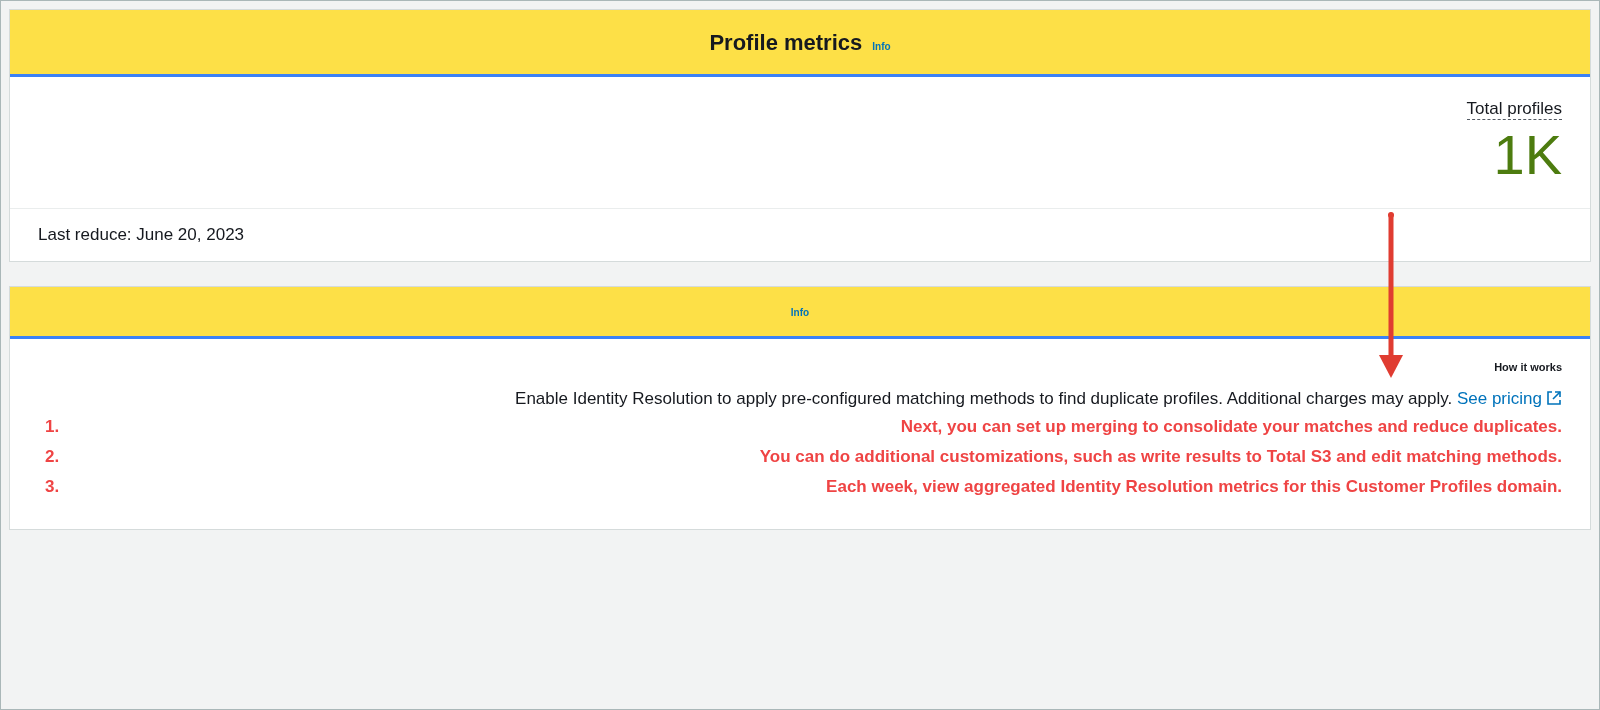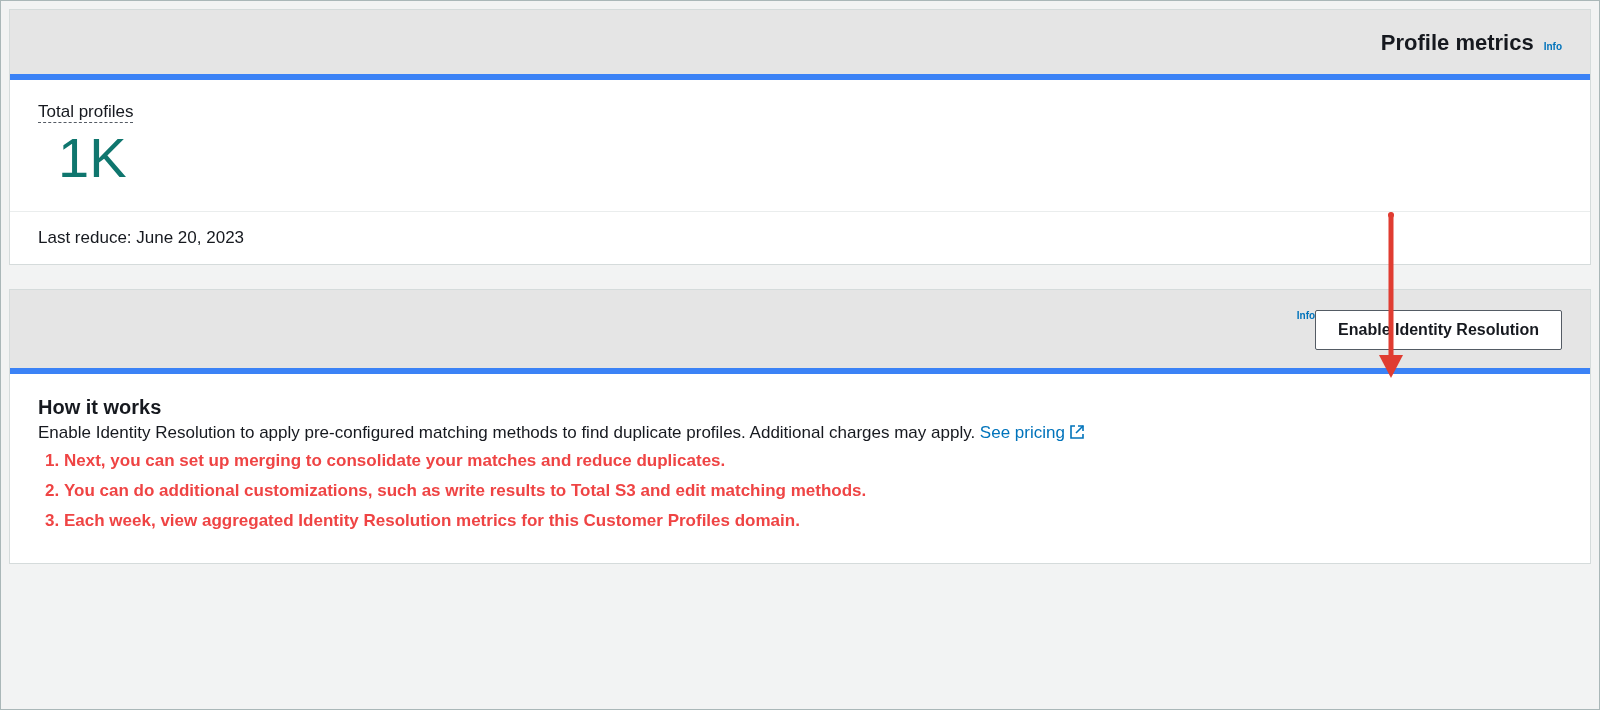--- a/index.html
+++ b/index.html
@@ -12,63 +12,63 @@
     border: 1px solid #aab7b8;
     padding: 8px;
   }
   .panel {
     background: #fff;
     border: 1px solid #d5dbdb;
     margin-bottom: 24px;
   }
   .panel-header {
     padding: 20px 28px 18px 28px;
-    background: #e5e5e5;
-    border-bottom: 6px solid #3b82f6;
+    background: #fde047;
+    border-bottom: 3px solid #3b82f6;
     display: flex;
-    justify-content: flex-end;
+    justify-content: center;
     align-items: flex-start;
   }
   .panel-header-left { display: flex; flex-direction: column; gap: 6px; }
   .title-row { display: flex; align-items: baseline; gap: 10px; }
   .panel-title { font-size: 22px; font-weight: 700; color: #16191f; }
   .info-link { font-size: 10px; font-weight: 600; color: #0073bb; text-decoration: none; cursor: pointer; }
   .panel-subtitle { font-size: 15px; color: #545b64; }
-  .panel-body { padding: 22px 28px; }
+  .panel-body { padding: 22px 28px; text-align: right; }
   .panel-body.sep { border-bottom: 1px solid #eaeded; }
   .metric-label {
     font-size: 17px;
     color: #16191f;
     border-bottom: 1px dashed #545b64;
     display: inline-block;
     margin-bottom: 4px;
   }
   .metric-value {
     font-size: 56px;
     font-weight: 300;
-    color: #0f766e;
+    color: #4d7c0f;
     line-height: 1.1;
     margin-left: 20px;
   }
   .last-updated-row {
     padding: 16px 28px;
     font-size: 17px;
     color: #16191f;
   }
   .btn {
     background: #fff;
     border: 1px solid #545b64;
     border-radius: 2px;
     padding: 10px 22px;
     font-size: 16px;
     font-weight: 700;
     color: #16191f;
     cursor: pointer;
   }
-  .how-title { font-size: 20px; font-weight: 700; margin-bottom: 4px; }
+  .how-title { font-size: 11px; font-weight: 700; margin-bottom: 16px; }
   .how-desc { font-size: 17px; color: #16191f; margin-bottom: 6px; }
   .link-blue { color: #0073bb; text-decoration: none; cursor: pointer; }
   .ext-icon { display: inline-block; vertical-align: -2px; margin-left: 4px; }
   ol.steps { list-style: decimal; padding-left: 26px; }
   ol.steps li { font-size: 17px; color: #ef4444; margin-bottom: 10px; font-weight: bold; }
   .arrow-annotation {
     position: absolute;
     top: 210px;
     left: 1376px;
     pointer-events: none;
@@ -97,21 +97,20 @@
   </div>
 </div>
 
 <div class="panel">
   <div class="panel-header">
     <div class="panel-header-left" style="justify-content:center;">
       <div class="title-row">
         <a class="info-link">Info</a>
       </div>
     </div>
-    <button class="btn">Enable Identity Resolution</button>
   </div>
   <div class="panel-body">
     <div class="how-title">How it works</div>
     <div class="how-desc">
       <span>Enable Identity Resolution to apply pre-configured matching methods to find duplicate profiles. Additional charges may apply. </span><a class="link-blue"><span>See pricing</span><span class="ext-icon"><svg width="16" height="16" viewBox="0 0 16 16" fill="none" stroke="#0073bb" stroke-width="1.6">
               <path d="M6 2H2v12h12v-4"></path>
               <path d="M9 2h5v5"></path>
               <path d="M14 2L7 9"></path>
             </svg></span></a>
     </div>

